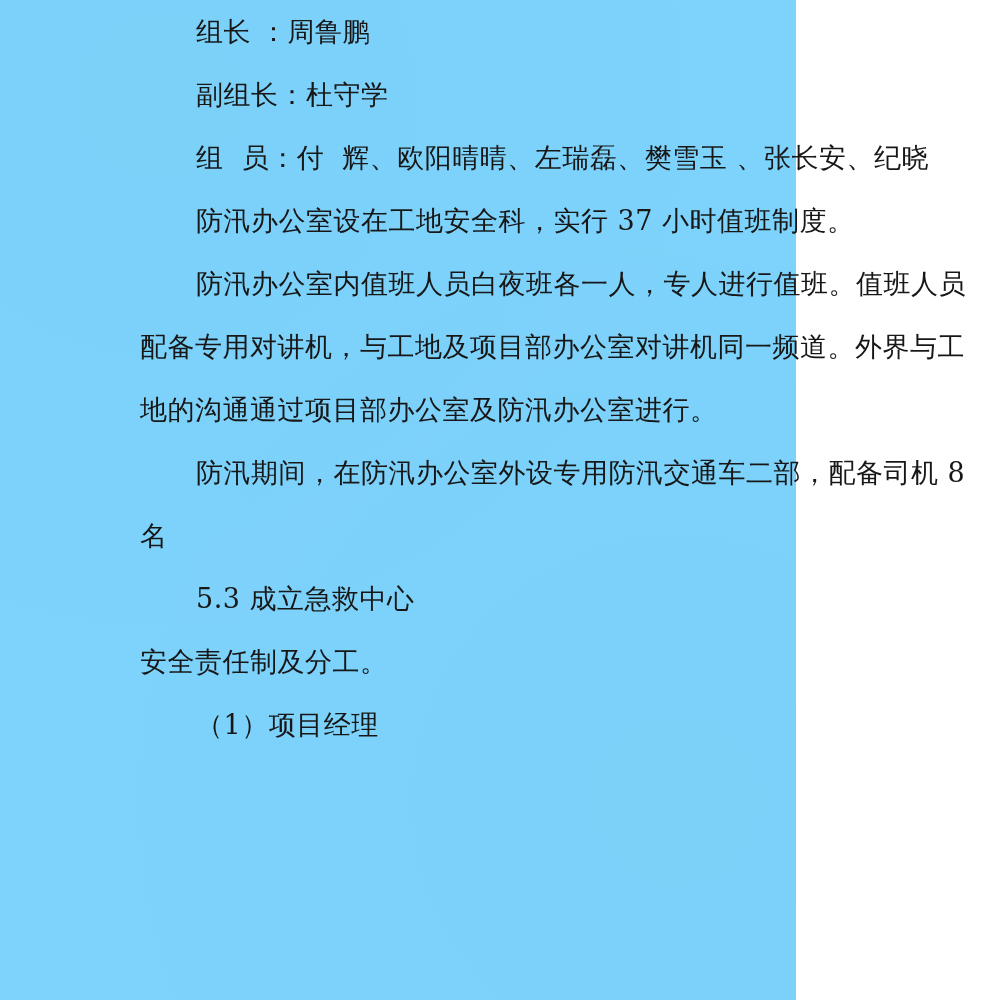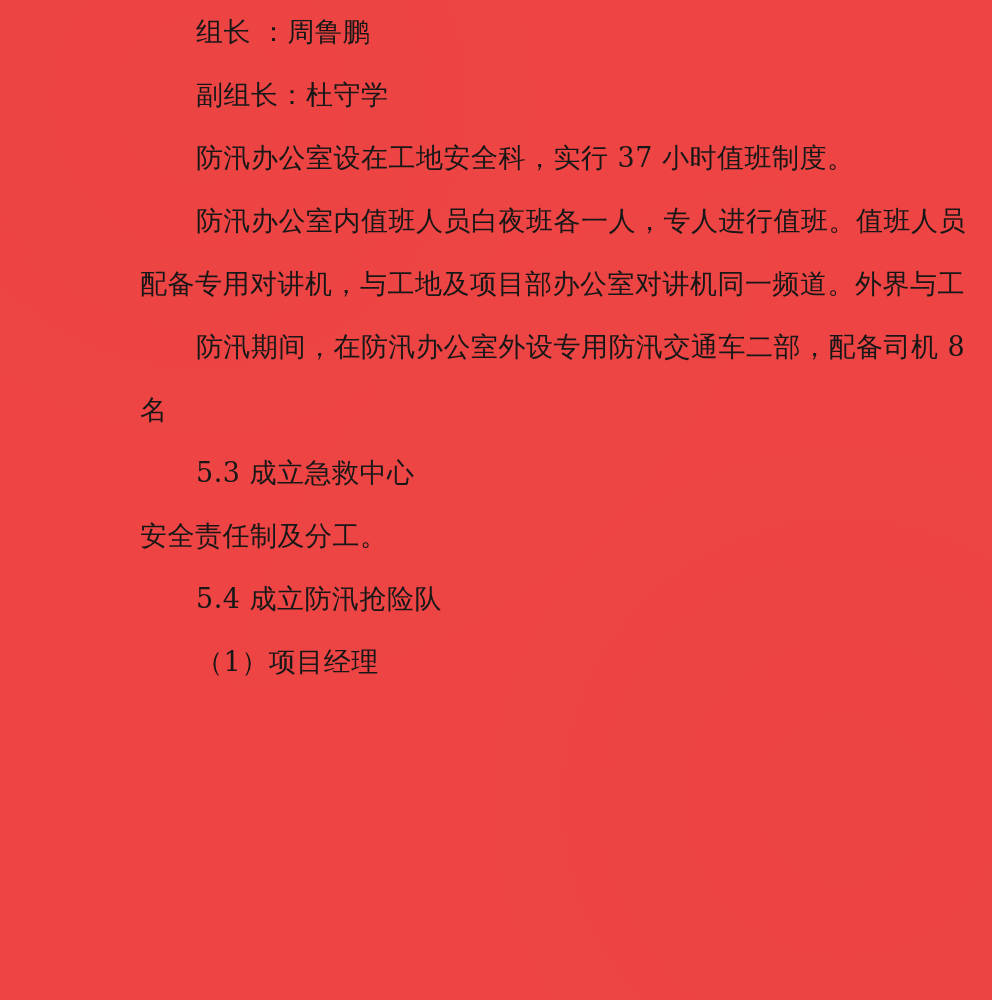--- a/index.html
+++ b/index.html
@@ -8,23 +8,23 @@
   }
   body {
     width: 1000px;
     height: 1000px;
     background: #ffffff;
     font-family: "DejaVu Serif", "Liberation Serif", serif;
     overflow: hidden;
   }
   .page {
     position: relative;
-    width: 992px;
+    width: 796px;
     height: 1000px;
-    background: #ef4444;
+    background: #7dd3fc;
     box-sizing: border-box;
     padding: 0;
   }
   
   .page::before {
     content: "";
     position: absolute;
     inset: 0;
     background:
       radial-gradient(circle at 20% 10%, rgba(0,0,0,0.012), rgba(0,0,0,0) 60%),
@@ -48,23 +48,24 @@
   .indent-1 { padding-left: 56px; }
   .indent-0 { padding-left: 0px; }
 </style>
 </head>
 <body>
 
 <div class="page">
   <div class="body-text">
     <div class="line indent-1">组长 ：周鲁鹏</div>
     <div class="line indent-1">副组长：杜守学</div>
+    <div class="line indent-1">组  员：付  辉、欧阳晴晴、左瑞磊、樊雪玉 、张长安、纪晓</div>
     <div class="line indent-1">防汛办公室设在工地安全科，实行 37 小时值班制度。</div>
     <div class="line indent-1">防汛办公室内值班人员白夜班各一人，专人进行值班。值班人员</div>
     <div class="line indent-0">配备专用对讲机，与工地及项目部办公室对讲机同一频道。外界与工</div>
+    <div class="line indent-0">地的沟通通过项目部办公室及防汛办公室进行。</div>
     <div class="line indent-1">防汛期间，在防汛办公室外设专用防汛交通车二部，配备司机 8</div>
     <div class="line indent-0">名</div>
     <div class="line indent-1">5.3 成立急救中心</div>
     <div class="line indent-0">安全责任制及分工。</div>
-    <div class="line indent-1">5.4 成立防汛抢险队</div>
     <div class="line indent-1">（1）项目经理</div>
   </div>
 </div>
 
 </body></html>

